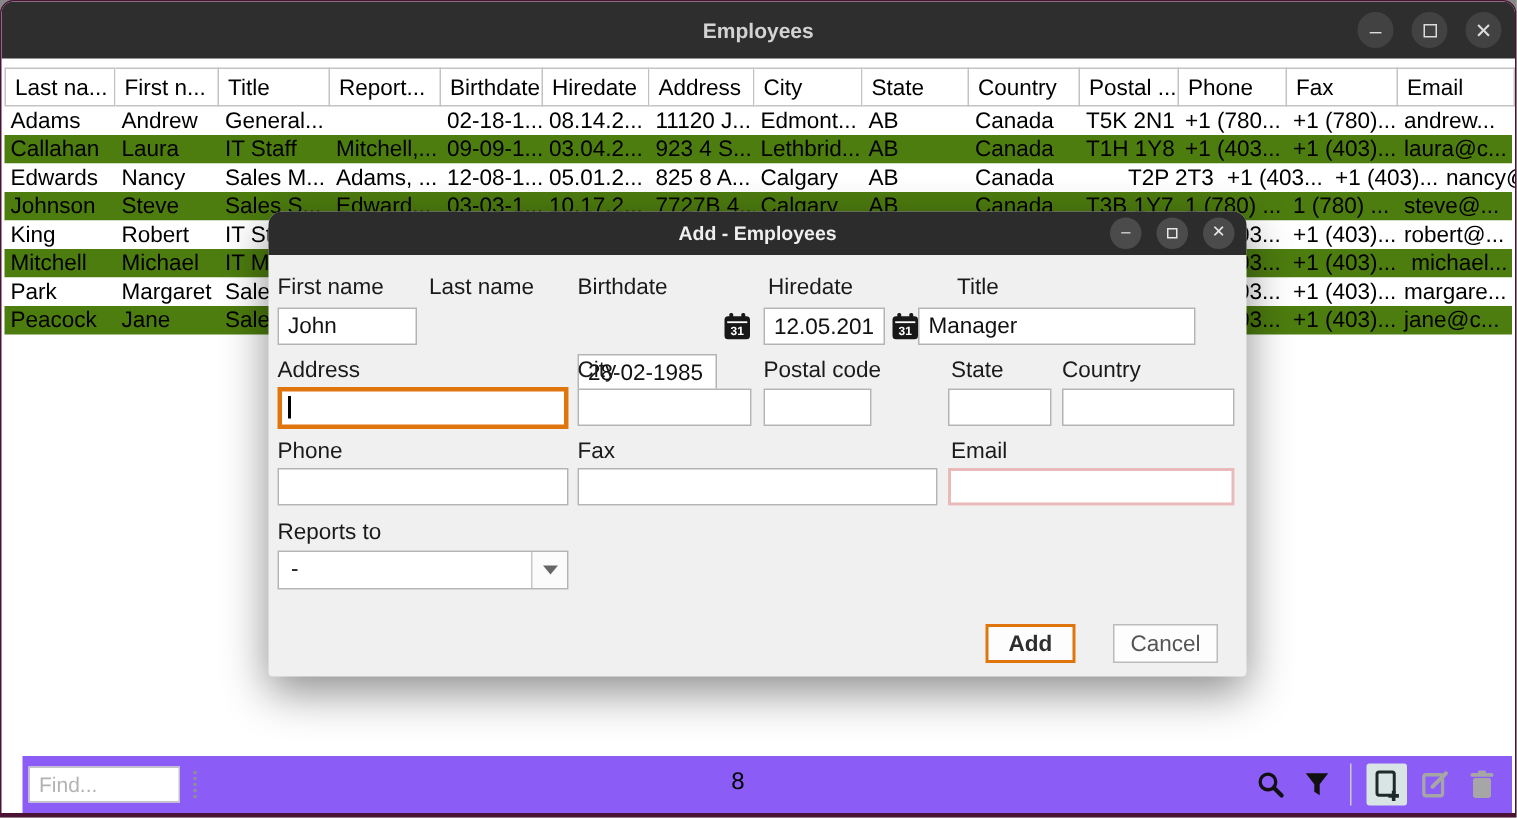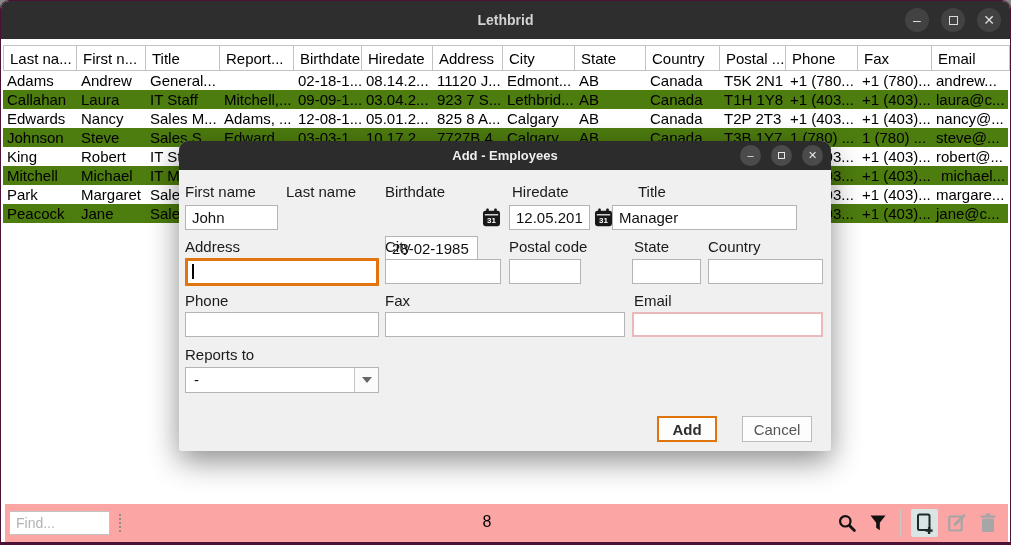--- a/index.html
+++ b/index.html
@@ -31,21 +31,21 @@
     padding:4px 0 0 6px;font-size:15px;white-space:nowrap;overflow:hidden;background:#fff;
   }
   .hcell:first-child{border-left:1px solid #c3c3c3;}
   .trow{display:flex;height:19px;background:#fff;}
   .trow.alt{background:#4d7c0f;}
   .tcell{
     flex:none;padding:0 0 0 4px;font-size:15px;line-height:19px;
     white-space:nowrap;overflow:hidden;
   }
   
-  .statusbar{position:absolute;left:4px;right:2px;bottom:0;height:38px;background:#fca5a5;}
+  .statusbar{position:absolute;left:14px;right:2px;bottom:0;height:38px;background:#8b5cf6;}
   .find-input{
     position:absolute;left:4px;top:7px;width:101px;height:24px;
     border:1px solid #c3c3c3;padding:0 6px;font-size:14px;outline:none;background:#fff;
     font-family:"Liberation Sans","DejaVu Sans",sans-serif;color:#333;
   }
   .find-input::placeholder{color:#b3b3b3;}
   .grip-dots{position:absolute;left:114px;top:10px;height:18px;width:0;border-left:2px dotted #8f8f8f;}
   .rec-count{position:absolute;left:50%;margin-left:-24px;top:9px;font-size:16px;}
   .status-icons{position:absolute;right:8px;top:5px;display:flex;align-items:center;gap:7px;height:28px;}
   .sicon{display:flex;align-items:center;justify-content:center;width:24px;height:26px;}
@@ -94,21 +94,21 @@
   }
   .btn-add{border:2px solid #e0750e;color:#2e2e2e;font-weight:bold;}
   .btn-cancel{border:1px solid #bbbbbb;color:#555;}
 </style>
 </head>
 <body>
 
 <div class="window">
 
   <div class="titlebar">
-    <span class="title">Lethbrid</span>
+    <span class="title">Employees</span>
     <div class="win-controls">
       <div class="circle-btn">
           <span>–</span>
         </div>
       <div class="circle-btn">
           <span class="sq-glyph"></span>
         </div>
       <div class="circle-btn">
           <span>✕</span>
         </div>
@@ -149,41 +149,41 @@
           <div class="tcell" style="width: 74px;">+1 (780)...</div>
           <div class="tcell" style="width: 78px;">andrew...</div>
         </div>
         <div class="trow alt">
           <div class="tcell" style="width: 74px;">Callahan</div>
           <div class="tcell" style="width: 69px;">Laura</div>
           <div class="tcell" style="width: 74px;">IT Staff</div>
           <div class="tcell" style="width: 74px;">Mitchell,...</div>
           <div class="tcell" style="width: 68px;">09-09-1...</div>
           <div class="tcell" style="width: 71px;">03.04.2...</div>
-          <div class="tcell" style="width: 70px;">923 7 S...</div>
+          <div class="tcell" style="width: 70px;">923 4 S...</div>
           <div class="tcell" style="width: 72px;">Lethbrid...</div>
           <div class="tcell" style="width: 71px;">AB</div>
           <div class="tcell" style="width: 74px;">Canada</div>
           <div class="tcell" style="width: 66px;">T1H 1Y8</div>
           <div class="tcell" style="width: 72px;">+1 (403...</div>
           <div class="tcell" style="width: 74px;">+1 (403)...</div>
           <div class="tcell" style="width: 78px;">laura@c...</div>
         </div>
         <div class="trow">
           <div class="tcell" style="width: 74px;">Edwards</div>
           <div class="tcell" style="width: 69px;">Nancy</div>
           <div class="tcell" style="width: 74px;">Sales M...</div>
           <div class="tcell" style="width: 74px;">Adams, ...</div>
           <div class="tcell" style="width: 68px;">12-08-1...</div>
           <div class="tcell" style="width: 71px;">05.01.2...</div>
           <div class="tcell" style="width: 70px;">825 8 A...</div>
           <div class="tcell" style="width: 72px;">Calgary</div>
           <div class="tcell" style="width: 71px;">AB</div>
           <div class="tcell" style="width: 74px;">Canada</div>
-          <div class="tcell" style="width: 66px;">T2P 2T3</div>
+          <div class="tcell" style="width: 66px; margin-left: 28px;">T2P 2T3</div>
           <div class="tcell" style="width: 72px;">+1 (403...</div>
           <div class="tcell" style="width: 74px;">+1 (403)...</div>
           <div class="tcell" style="width: 78px;">nancy@...</div>
         </div>
         <div class="trow alt">
           <div class="tcell" style="width: 74px;">Johnson</div>
           <div class="tcell" style="width: 69px;">Steve</div>
           <div class="tcell" style="width: 74px;">Sales S...</div>
           <div class="tcell" style="width: 74px;">Edward...</div>
           <div class="tcell" style="width: 68px;">03-03-1...</div>

